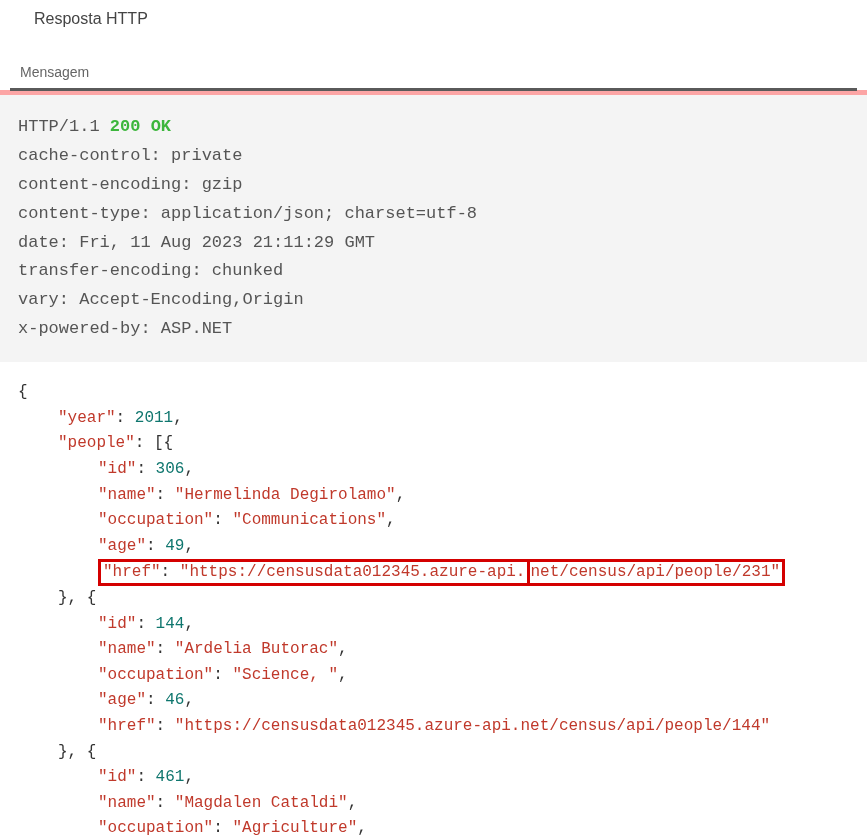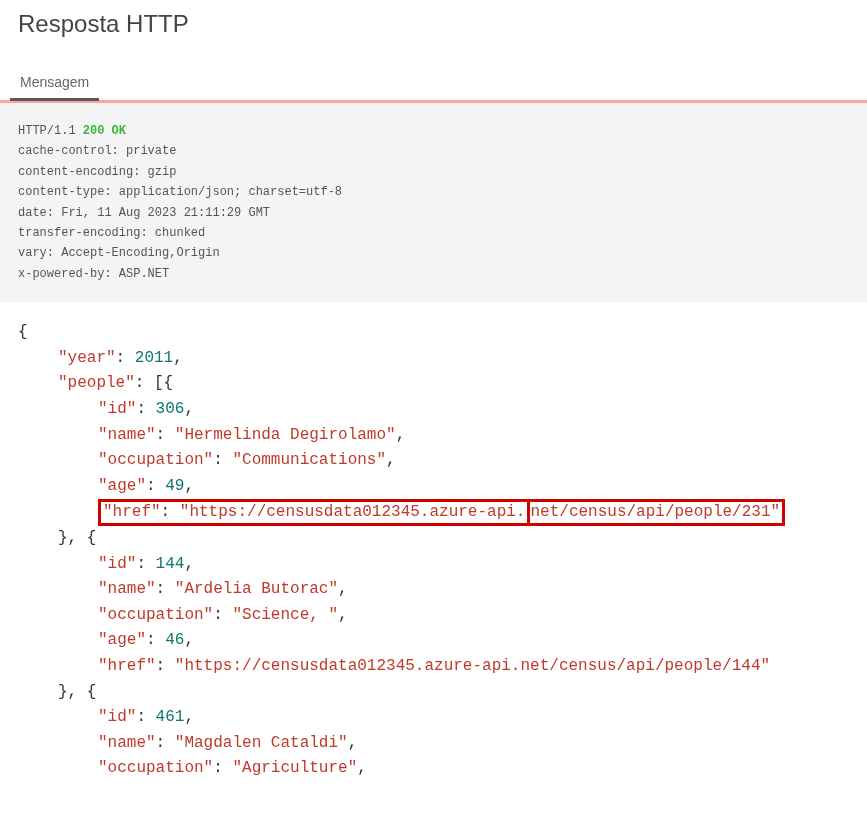--- a/index.html
+++ b/index.html
@@ -4,30 +4,32 @@
 <style>
   body {
     margin: 0;
     padding: 0;
     font-family: "Segoe UI", Tahoma, Geneva, Verdana, sans-serif;
     background: #ffffff;
     color: #333;
     width: 867px;
   }
   .title {
-    font-size: 24px;
+    font-size: 16px;
     font-weight: 400;
     color: #444;
     padding: 10px 18px 6px 18px;
+    margin-left: 16px;
   }
   .tabs {
     display: flex;
     gap: 34px;
     padding: 24px 18px 0 18px;
-    border-bottom: 3px solid #fca5a5;
+    border-bottom: 5px solid #fca5a5;
+    flex-direction: column;
   }
   .tab {
     font-size: 14px;
     padding: 6px 2px 10px 2px;
     cursor: pointer;
     position: relative;
   }
   .tab.active {
     color: #666;
   }
@@ -41,21 +43,21 @@
     background: #5a5a5a;
   }
   .tab.inactive {
     color: #2b7cd3;
   }
   .headers-block {
     background: #f4f4f4;
     margin: 0;
     padding: 18px 18px 18px 18px;
     font-family: Consolas, "Courier New", monospace;
-    font-size: 12px;
+    font-size: 17px;
     line-height: 1.7;
     color: #555;
     white-space: pre;
   }
   .ok {
     color: #3cb63c;
     font-weight: bold;
   }
   .json-block {
     background: #ffffff;

